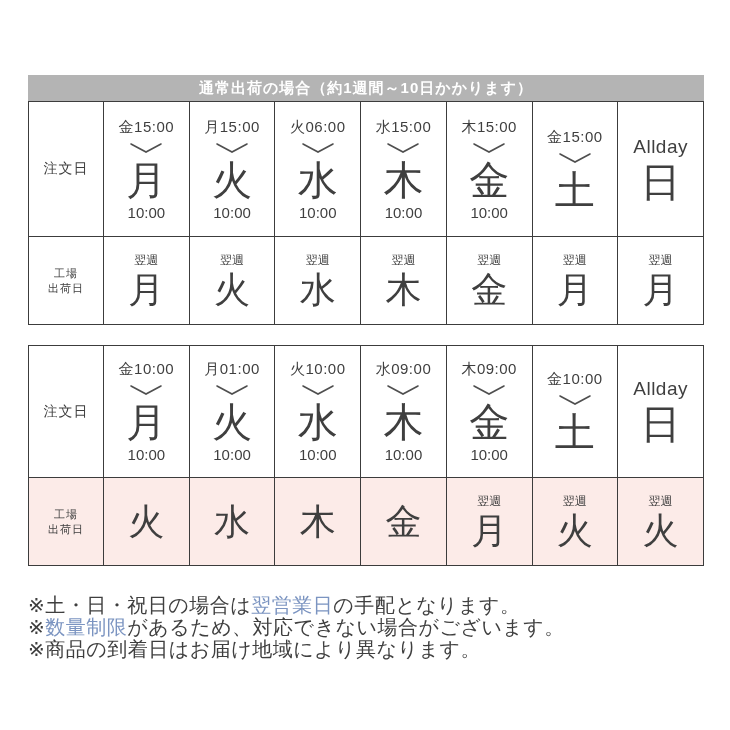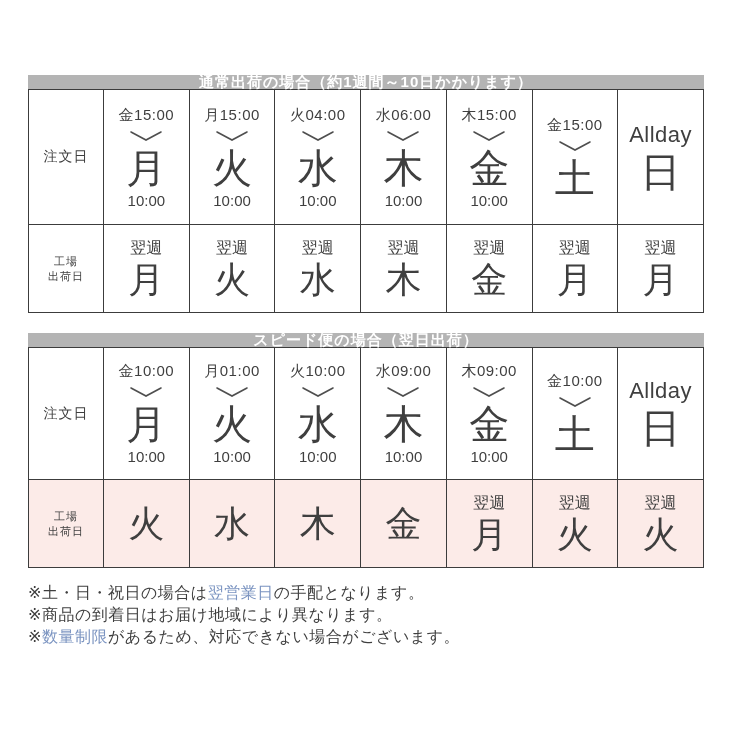--- a/index.html
+++ b/index.html
@@ -1,52 +1,52 @@
 <!DOCTYPE html>
 <html lang="ja" style="--page-bg: #ffffff; --header-bg: #b4b4b4; --header-text: #ffffff; --border: #3c3c3c; --text: #3f3f3f; --highlight-pink: #fcebe8; --link: #7b94c1;"><head>
 <meta charset="utf-8">
 <style>
   * { margin:0; padding:0; box-sizing:border-box; }
   body { font-family:"Liberation Sans","DejaVu Sans",sans-serif; background:#fff; }
   .page { position:relative; width:730px; height:730px; background:var(--page-bg,#fff); overflow:hidden; }
   .content { position:absolute; left:28px; top:75px; width:676px; }
 
   .table-title {
-    height:14px; background:var(--header-bg,#b4b4b4); color:var(--header-text,#fff);
+    height:26px; background:var(--header-bg,#b4b4b4); color:var(--header-text,#fff);
     font-size:15px; font-weight:bold; display:flex; align-items:center; justify-content:center;
     letter-spacing:1px;
   }
   table { width:100%; border-collapse:collapse; table-layout:fixed; }
   col.label-col { width:75px; }
   td, th { border:1px solid var(--border,#3c3c3c); vertical-align:middle; text-align:center;
            color:var(--text,#3f3f3f); font-weight:normal; padding:0; }
   .order-row td, .order-row th { height:135px; }
   .t2 .order-row td, .t2 .order-row th { height:132px; }
   .ship-row td, .ship-row th { height:88px; }
 
   .label-cell { font-size:14px; letter-spacing:1px; }
   .ship-label { font-size:11px; line-height:1.35; letter-spacing:1px; }
 
   .order-cell .inner { display:flex; flex-direction:column; align-items:center; justify-content:center; gap:3px; }
   .cutoff { font-size:15px; letter-spacing:0.5px; }
-  .cutoff.allday { font-size:22px; letter-spacing:0.5px; }
+  .cutoff.allday { font-size:19px; letter-spacing:0.5px; }
   .chevron { display:block; margin:2px 0; }
   .chevron polyline { fill:none; stroke:#4f4f4f; stroke-width:1.6; stroke-linecap:round; }
   .day-big { font-size:40px; line-height:1.05; }
   .time { font-size:15px; }
   .time:empty, .next-week:empty, .fn-link:empty { display:none; }
 
   .ship-cell .inner { display:flex; flex-direction:column; align-items:center; justify-content:center; gap:2px; }
-  .next-week { font-size:16px; }
+  .next-week { font-size:12px; }
   .day-ship { font-size:36px; line-height:1.05; }
   .ship-row.pink td, .ship-row.pink th { background:var(--highlight-pink,#fcebe8); }
 
   .gap { height:20px; }
 
-  .footnotes { margin-top:14px; font-size:16px; line-height:22px; color:var(--text,#3f3f3f); letter-spacing:0.5px; }
+  .footnotes { margin-top:28px; font-size:20px; line-height:22px; color:var(--text,#3f3f3f); letter-spacing:0.5px; }
   .fn-link { color:var(--link,#7b94c1); text-decoration:none; cursor:pointer; }
 </style>
 </head>
 <body>
 
 <div class="page">
   <div class="content">
 
     <section class="t1">
       <div class="table-title">通常出荷の場合（約1週間～10日かかります）</div>
@@ -79,31 +79,31 @@
             <div class="cutoff">月15:00</div>
             <svg class="chevron" width="34" height="12" viewBox="0 0 34 12">
                     <polyline points="2,2 17,10 32,2"></polyline>
                   </svg>
             <div class="day-big">火</div>
             <div class="time">10:00</div>
           </div>
               </td>
           <td class="order-cell">
                 <div class="inner">
-            <div class="cutoff">火04:00</div>
+            <div class="cutoff">火06:00</div>
             <svg class="chevron" width="34" height="12" viewBox="0 0 34 12">
                     <polyline points="2,2 17,10 32,2"></polyline>
                   </svg>
             <div class="day-big">水</div>
             <div class="time">10:00</div>
           </div>
               </td>
           <td class="order-cell">
                 <div class="inner">
-            <div class="cutoff">水06:00</div>
+            <div class="cutoff">水15:00</div>
             <svg class="chevron" width="34" height="12" viewBox="0 0 34 12">
                     <polyline points="2,2 17,10 32,2"></polyline>
                   </svg>
             <div class="day-big">木</div>
             <div class="time">10:00</div>
           </div>
               </td>
           <td class="order-cell">
                 <div class="inner">
             <div class="cutoff">木15:00</div>
@@ -177,21 +177,20 @@
           </div>
               </td>
         </tr>
       </tbody>
         </table>
     </section>
 
     <div class="gap"></div>
 
     <section class="t2">
-      <div class="table-title">スピード便の場合（翌日出荷）</div>
       <table>
         <colgroup>
             <col class="label-col">
             <col>
             <col>
             <col>
             <col>
             <col>
             <col>
             <col>
@@ -311,18 +310,18 @@
             <div class="day-ship">火</div>
           </div>
               </td>
         </tr>
       </tbody>
         </table>
     </section>
 
     <div class="footnotes">
       <p><span>※土・日・祝日の場合は</span><a class="fn-link">翌営業日</a><span>の手配となります。</span></p>
+      <p><span>※</span><a class="fn-link">数量制限</a><span>があるため、対応できない場合がございます。</span></p>
       <p><span>※商品の到着日はお届け地域により異なります。</span><span></span></p>
-      <p><span>※</span><a class="fn-link">数量制限</a><span>があるため、対応できない場合がございます。</span></p>
     </div>
 
   </div>
 </div>
 
 </body></html>

